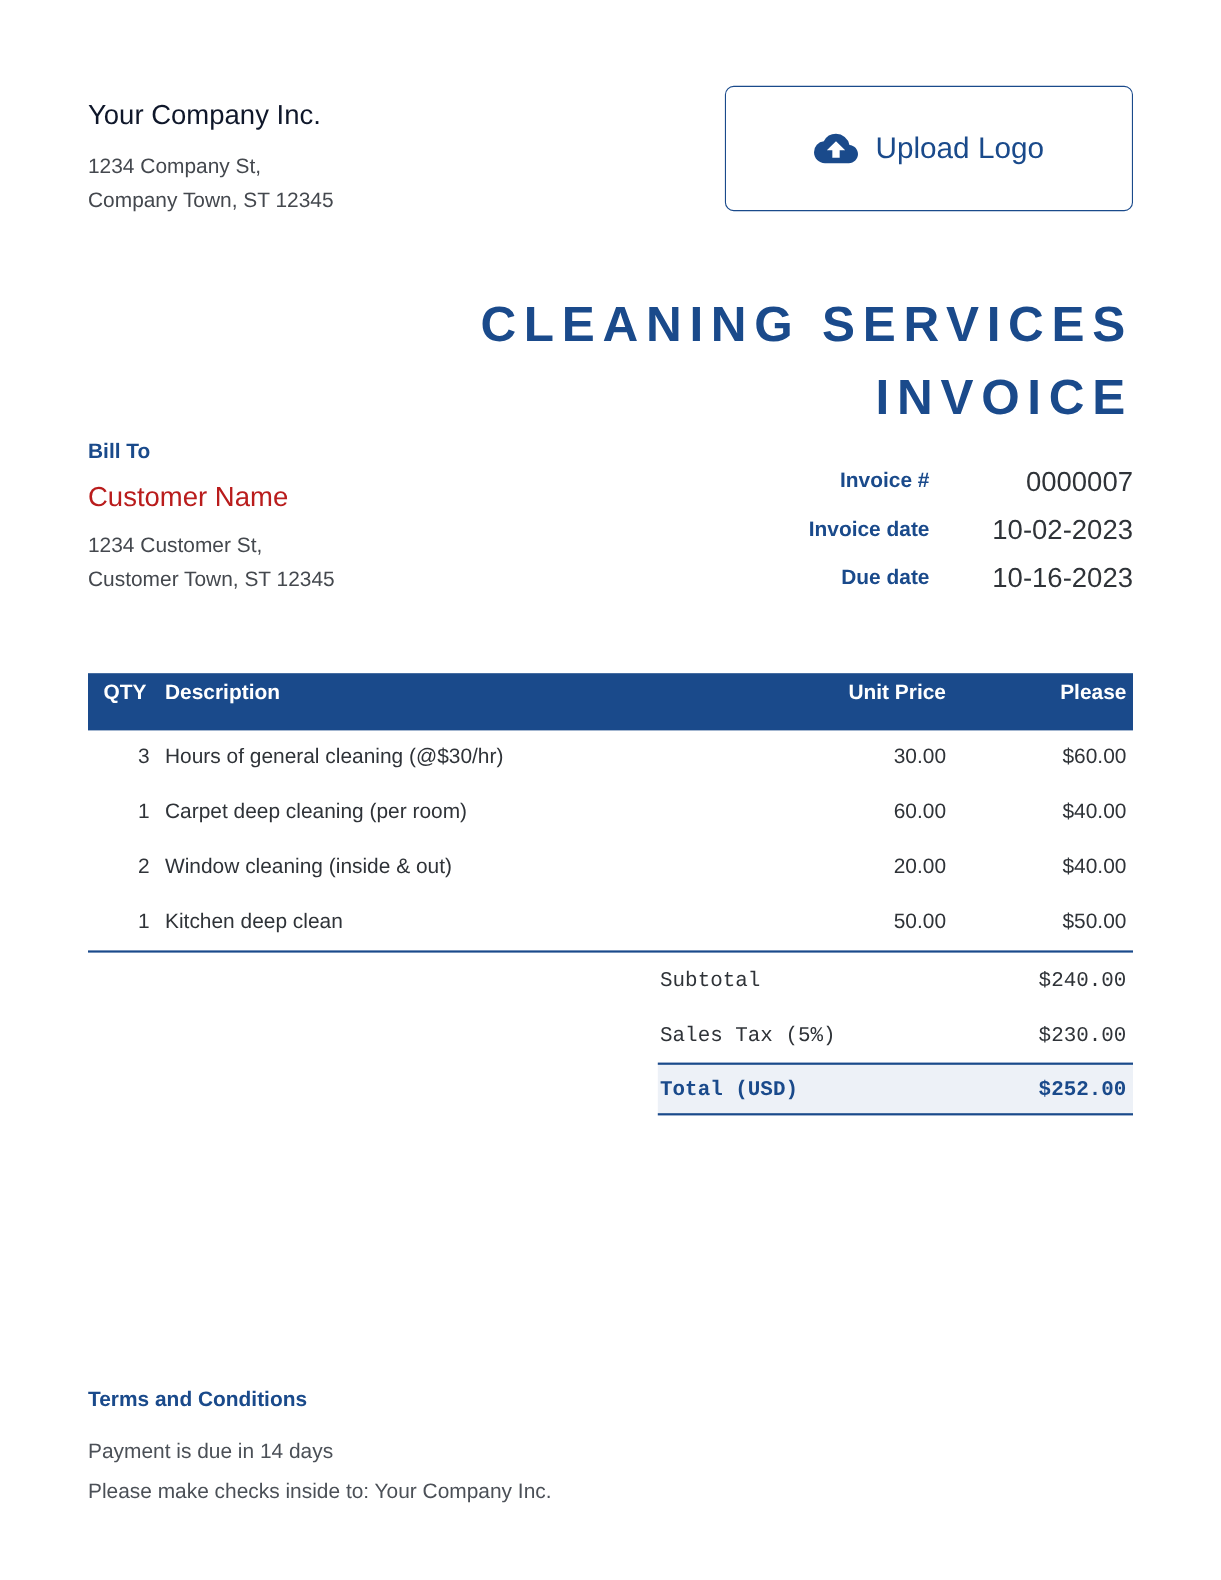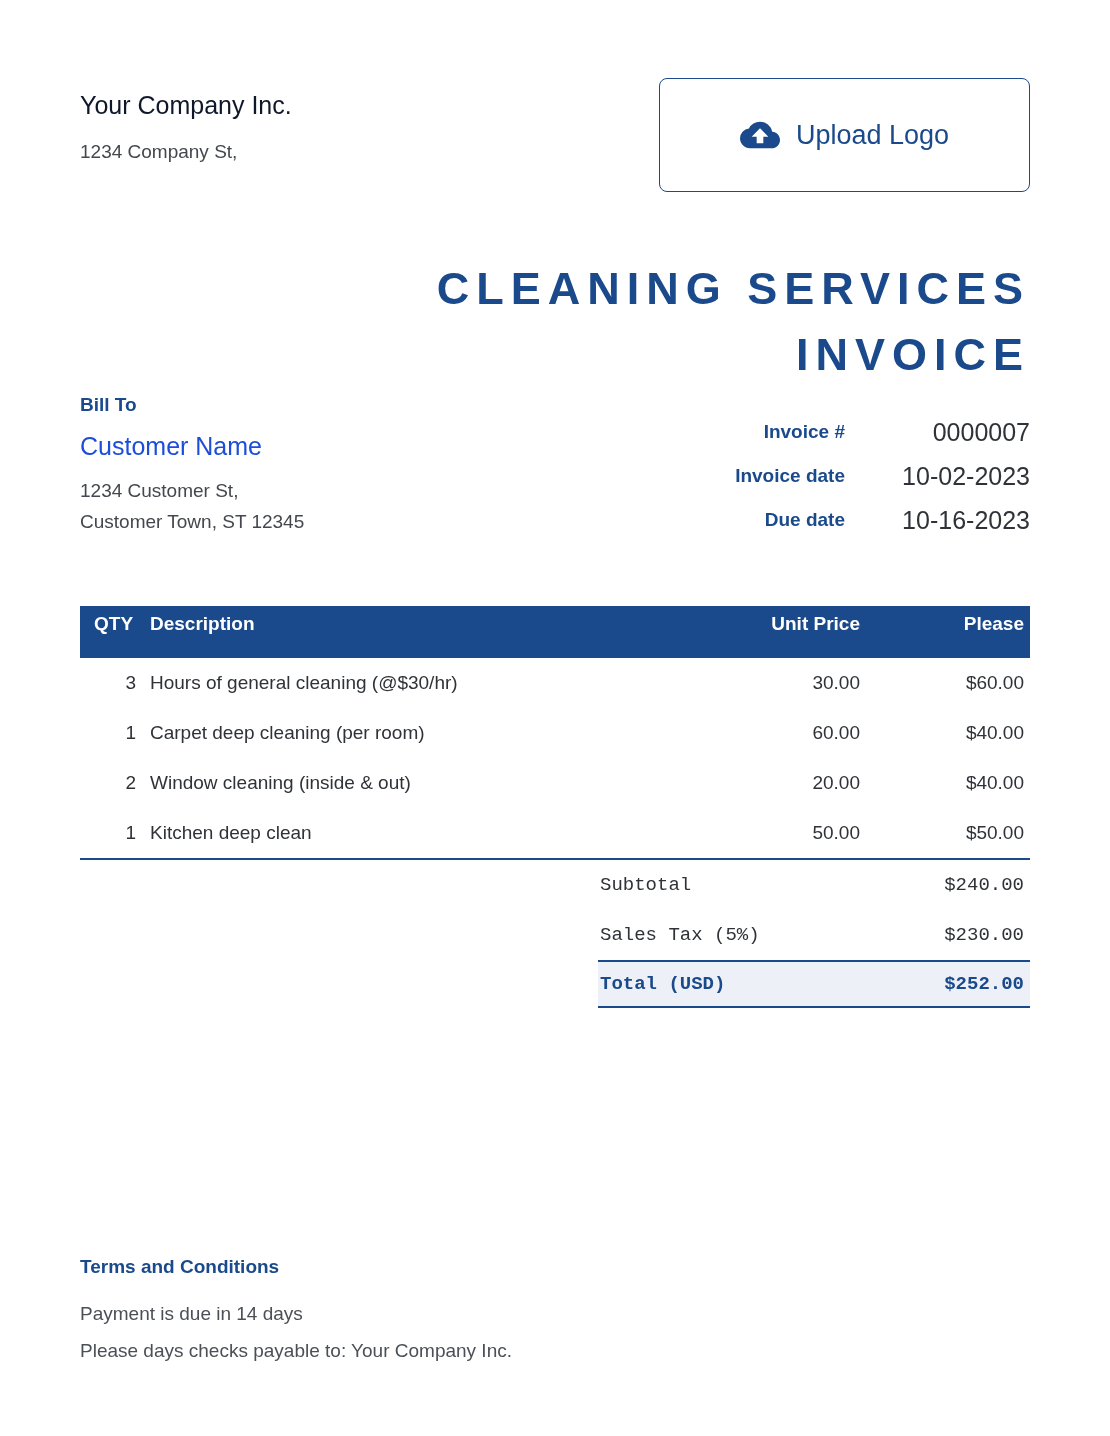--- a/index.html
+++ b/index.html
@@ -44,21 +44,21 @@
     margin-top:64px;
     text-align:right;
     color:var(--brand-blue);
     font-size:45px;font-weight:700;
     letter-spacing:7px;
     line-height:66px;
   }
   
   .meta-section{display:flex;justify-content:space-between;margin-top:6px;}
   .billto-label{font-size:19px;font-weight:700;color:var(--brand-blue);margin-bottom:16px;}
-  .customer-name{font-size:25px;color:#1d4ed8;margin-bottom:14px;}
+  .customer-name{font-size:25px;color:#b91c1c;margin-bottom:14px;}
   .customer-address{font-size:19px;color:#44484e;line-height:31px;}
   .meta-table{padding-top:16px;width:380px;}
   .meta-row{
     display:grid;grid-template-columns:1fr 185px;
     height:44px;align-items:center;
   }
   .meta-label{font-size:19px;font-weight:700;color:var(--brand-blue);text-align:right;}
   .meta-value{font-size:25px;color:#2f3338;text-align:right;}
   
   .items-table{margin-top:64px;}
@@ -109,20 +109,21 @@
 </head>
 <body>
 
 <div class="page">
 
   <div class="header">
     <div class="company-block">
       <div class="company-name">Your Company Inc.</div>
       <div class="company-address">
         <div>1234 Company St,</div>
+        <div>Company Town, ST 12345</div>
       </div>
     </div>
     <button class="upload-btn">
       <svg class="cloud" viewBox="0 0 24 24" xmlns="http://www.w3.org/2000/svg">
         <path fill="#1a4a8b" d="M19.35 10.04A7.49 7.49 0 0 0 12 4a7.48 7.48 0 0 0-6.64 4.04A5.994 5.994 0 0 0 0 14c0 3.31 2.69 6 6 6h13c2.76 0 5-2.24 5-5 0-2.64-2.05-4.78-4.65-4.96zM14 13v4h-4v-4H7l5-5 5 5h-3z"></path>
       </svg>
       <span class="upload-label">Upload Logo</span>
     </button>
   </div>
 
@@ -203,16 +204,16 @@
     </div>
     <div class="total-line grand-total">
       <span>Total (USD)</span>
       <span>$252.00</span>
     </div>
   </div>
 
   <div class="terms">
     <div class="terms-heading">Terms and Conditions</div>
     <div class="terms-line">Payment is due in 14 days</div>
-    <div class="terms-line">Please days checks payable to: Your Company Inc.</div>
+    <div class="terms-line">Please make checks inside to: Your Company Inc.</div>
   </div>
 
 </div>
 
 </body></html>

